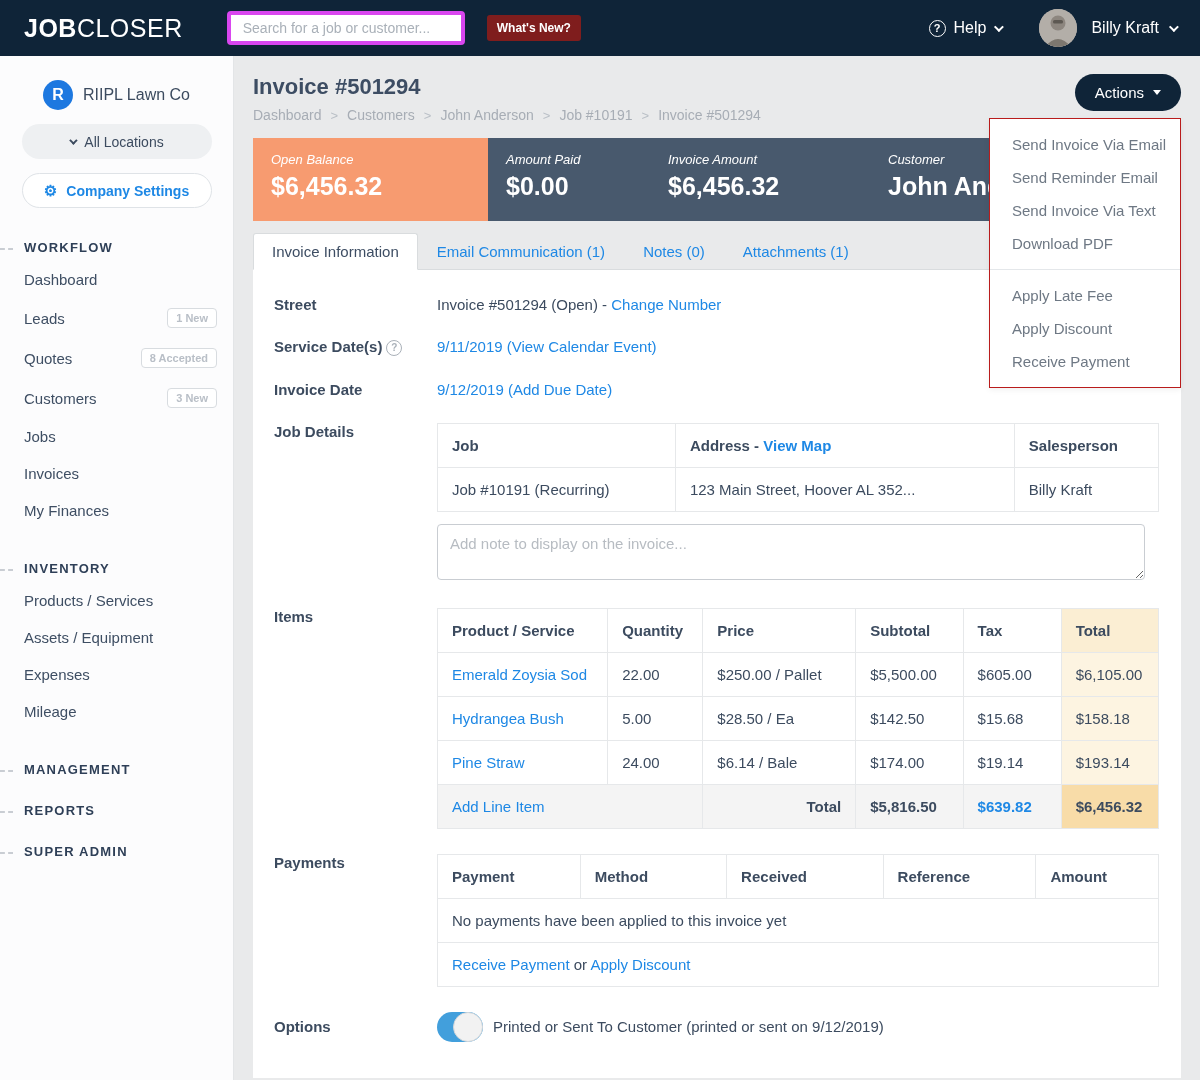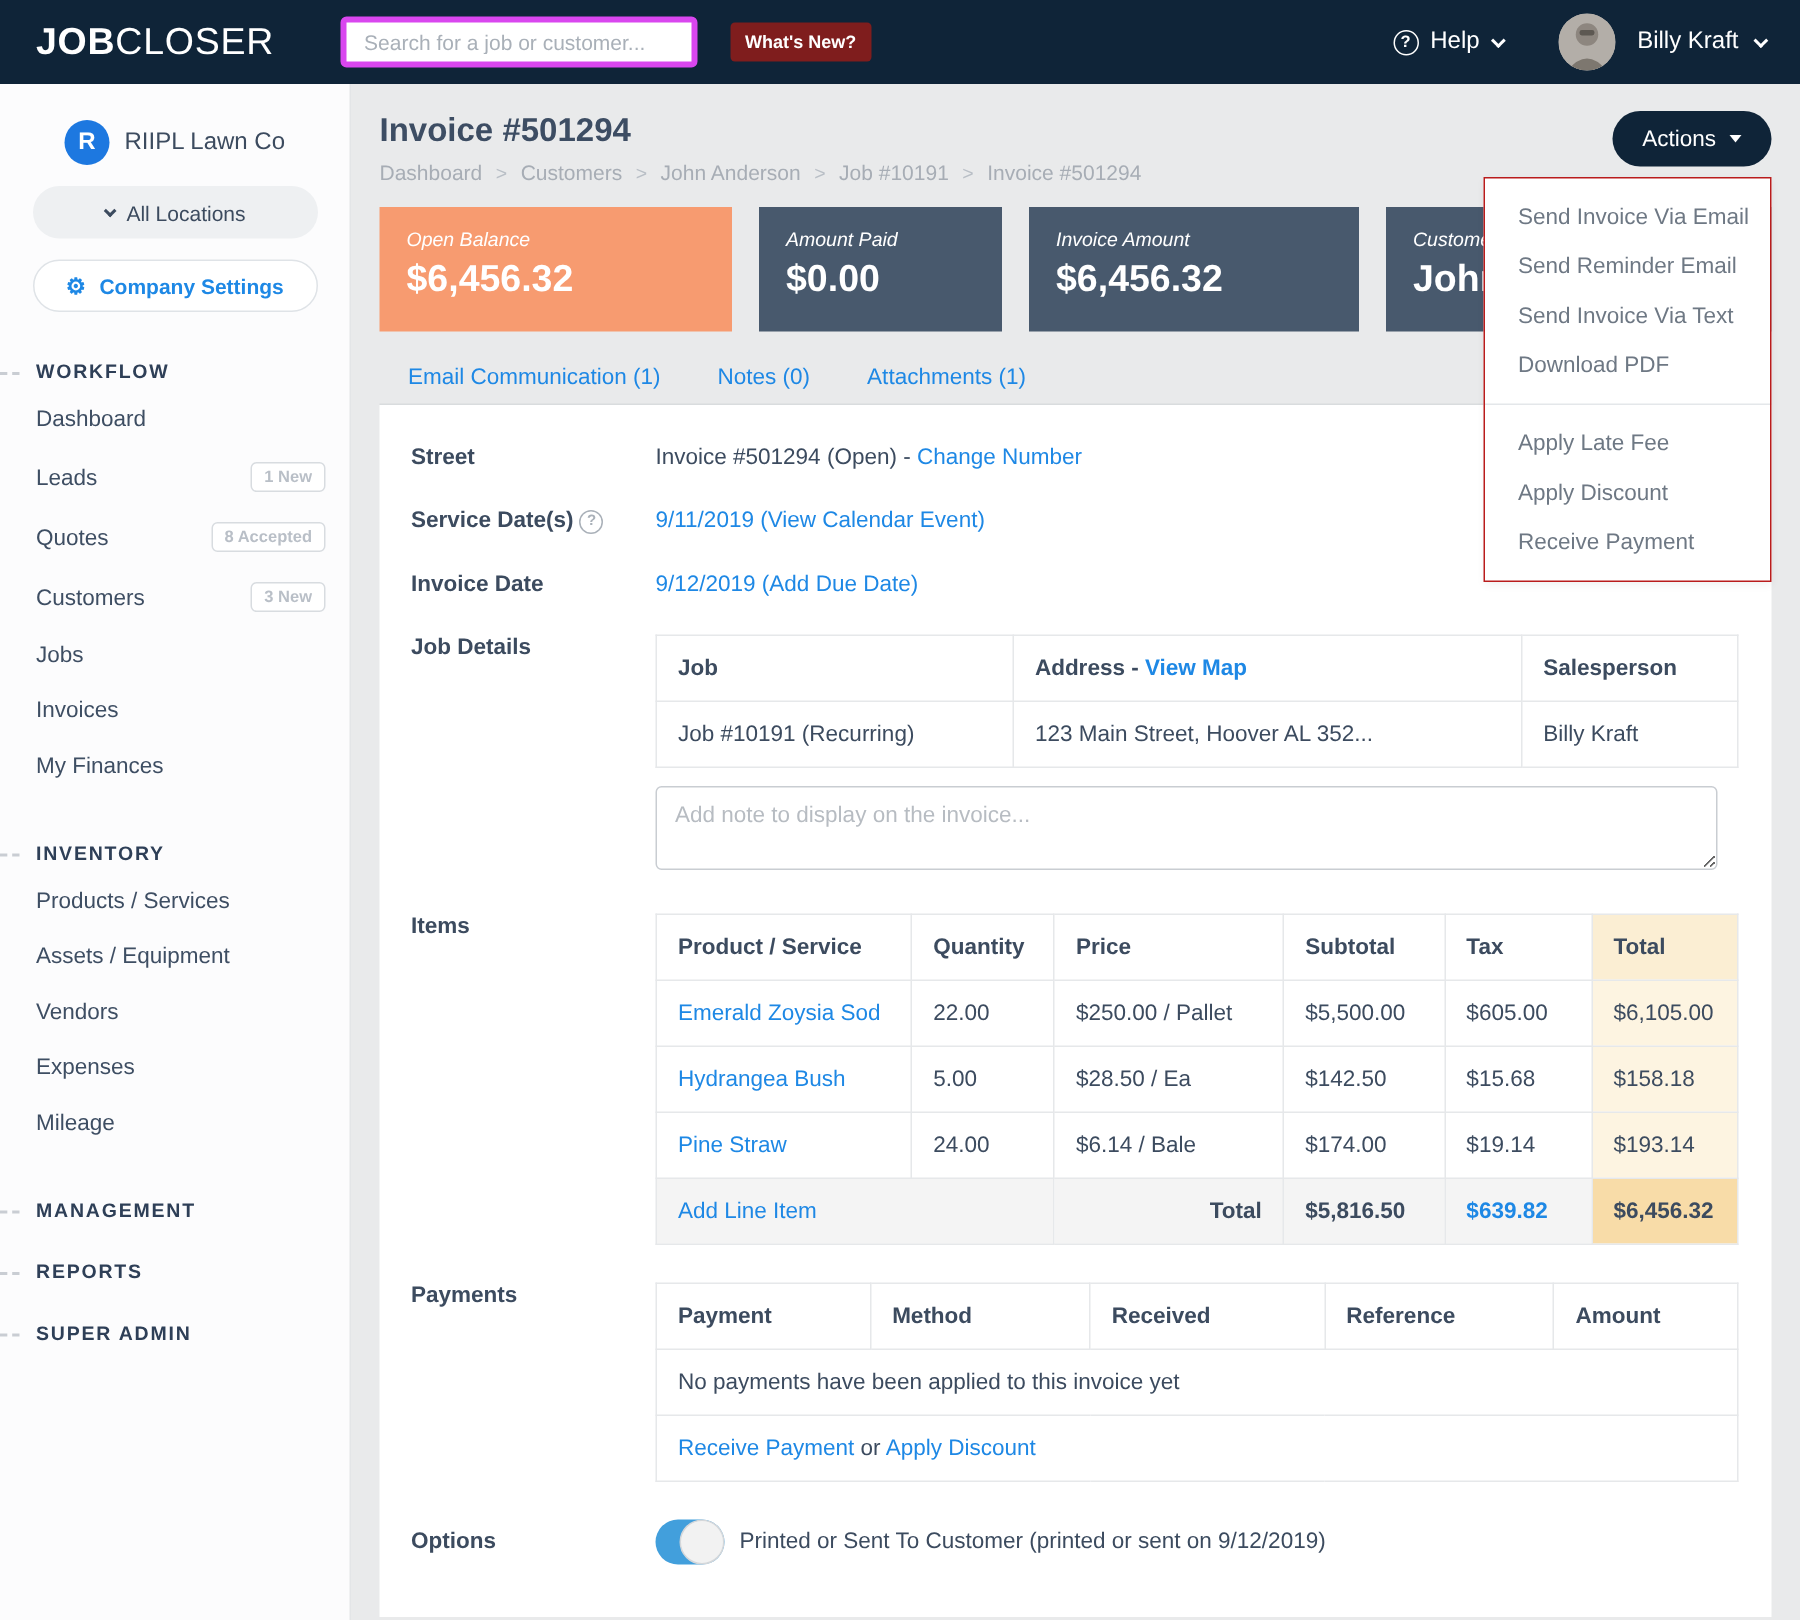--- a/index.html
+++ b/index.html
@@ -59,21 +59,21 @@
     padding:10px 20px; font-size:15px; font-family:inherit; cursor:pointer; display:flex; align-items:center; gap:9px; }
   .caret { width:0; height:0; border-left:4px solid transparent; border-right:4px solid transparent; border-top:5px solid #fff; }
 
   
   .dropdown { position:absolute; top:62px; right:19px; width:192px; background:#fff; border:1px solid #b91c1c;
     box-shadow:0 2px 6px rgba(0,0,0,.06); z-index:20; padding:9px 0; }
   .dropdown .item { padding:8px 22px; font-size:15px; color:#6e7884; cursor:pointer; white-space:nowrap; }
   .dropdown .divider { border-top:1px solid #e4e7ea; margin:9px 0; }
 
   
-  .stats { display:flex; gap:18px; margin-top:15px; height:83px; }
+  .stats { display:flex; gap:0; margin-top:15px; height:83px; }
   .card { color:#fff; padding:14px 18px; overflow:hidden; }
   .card .lbl { font-size:13px; font-style:italic; }
   .card .val { font-size:25px; font-weight:bold; margin-top:5px; white-space:nowrap; }
   .card-orange { background:#f79b70; width:235px; flex-shrink:0; }
   .card-slate { background:#48596d; }
   .card-2 { width:162px; flex-shrink:0; } .card-3 { width:220px; flex-shrink:0; } .card-4 { flex:1; }
 
   
   .tabbar { display:flex; margin-top:12px; border-bottom:1px solid #d9dcde; padding-left:0; }
   .tab { padding:9px 18px; font-size:15px; color:#1e88e5; cursor:pointer; border:1px solid transparent; margin-bottom:-1px; }
@@ -185,23 +185,20 @@
 
     <div class="section-header">
       <span class="dash"></span>
       <span>INVENTORY</span>
     </div>
     <div class="nav-item">
         <span>Products / Services</span>
       </div>
     <div class="nav-item">
         <span>Assets / Equipment</span>
-      </div>
-    <div class="nav-item">
-        <span>Vendors</span>
       </div>
     <div class="nav-item">
         <span>Expenses</span>
       </div>
     <div class="nav-item">
         <span>Mileage</span>
       </div>
 
     <div class="section-header">
       <span class="dash"></span>
@@ -263,20 +260,21 @@
         <div class="lbl">Invoice Amount</div>
         <div class="val">$6,456.32</div>
       </div>
       <div class="card card-slate card-4">
         <div class="lbl">Customer</div>
         <div class="val">John Anderson</div>
       </div>
     </div>
 
     <div class="tabbar">
+      <div class="tab active">Invoice Information</div>
       <div class="tab">Email Communication (1)</div>
       <div class="tab">Notes (0)</div>
       <div class="tab">Attachments (1)</div>
     </div>
 
     <div class="panel">
 
       <div class="frow">
         <div class="flabel">Street</div>
         <div class="fcontent">

